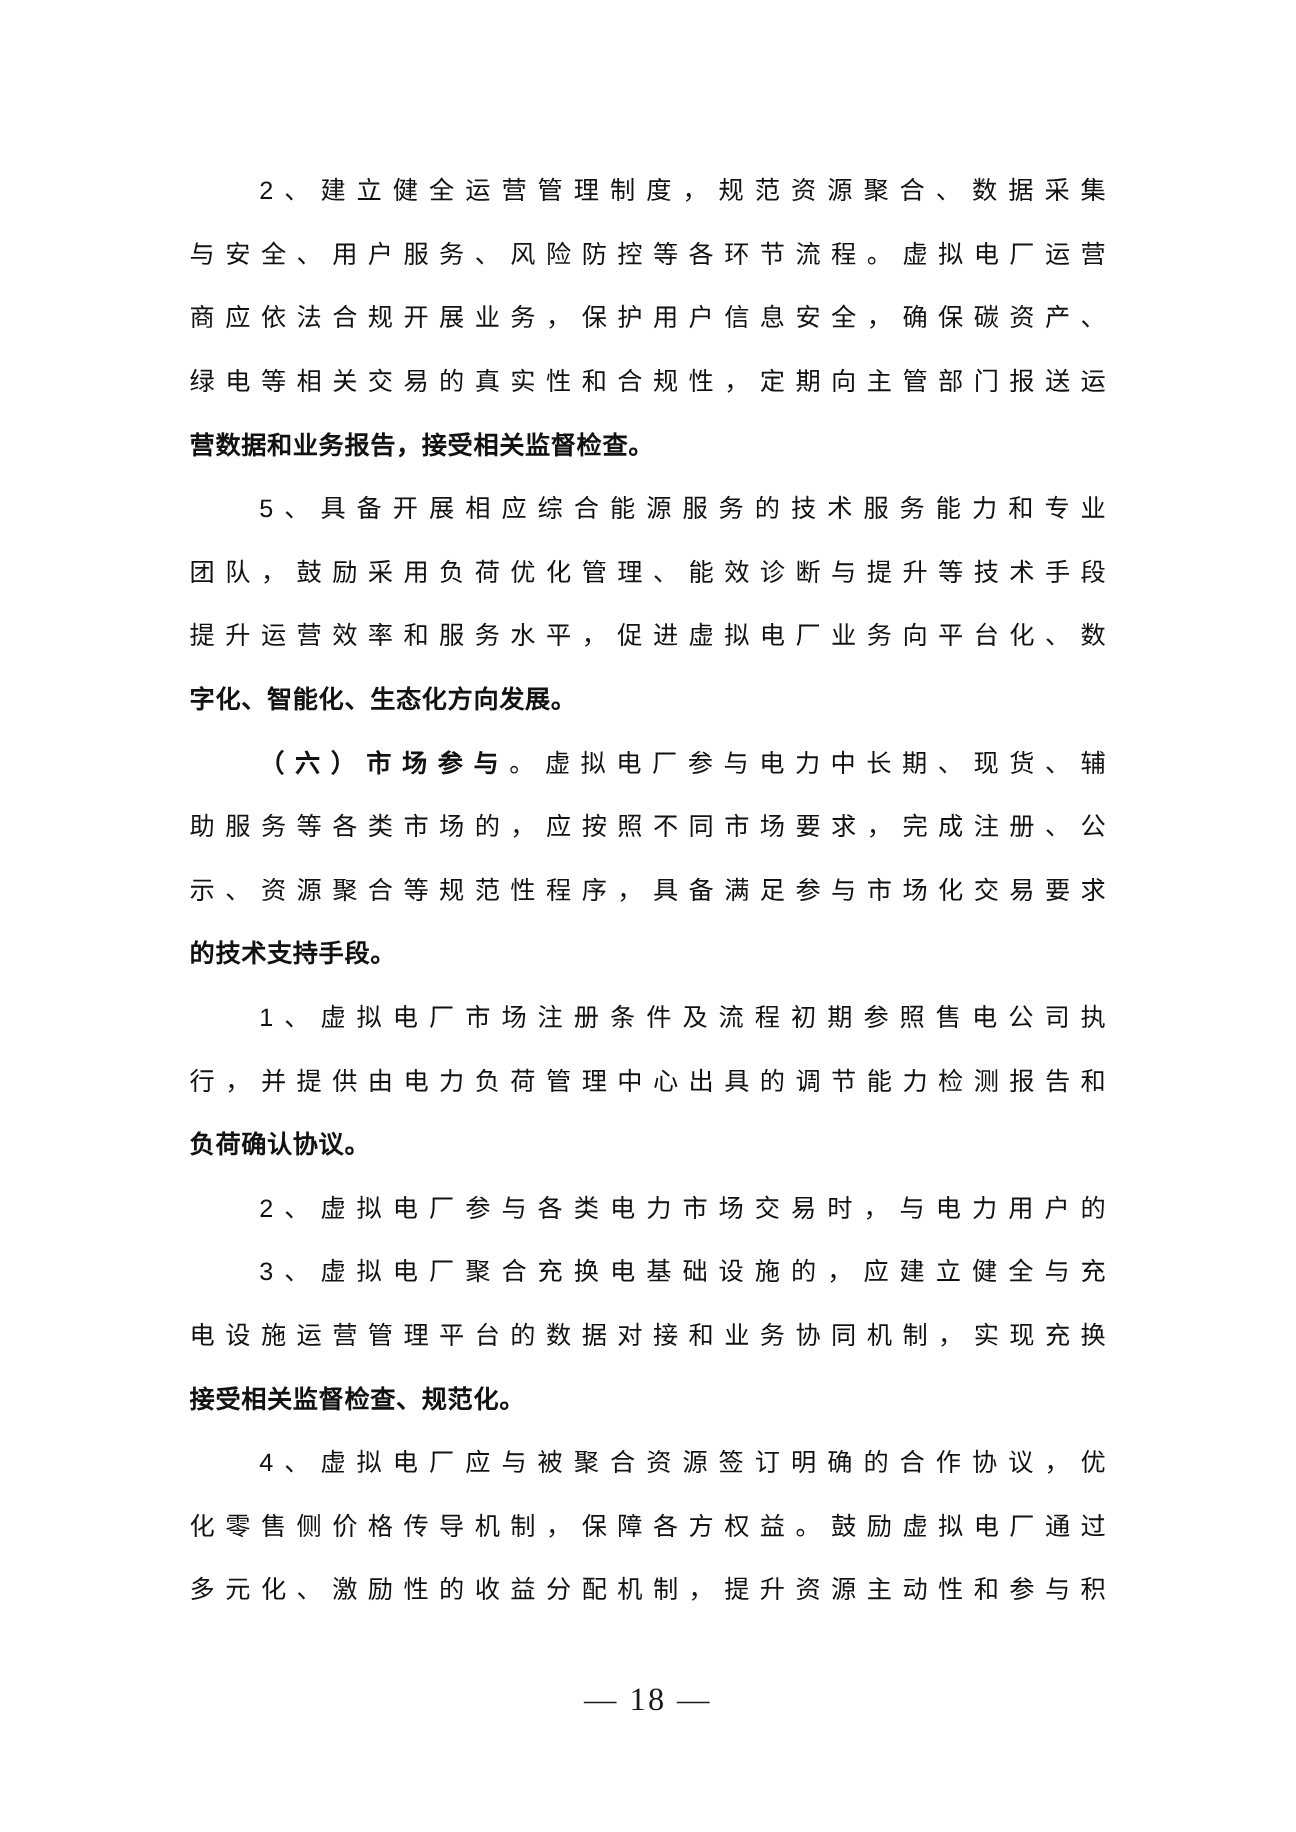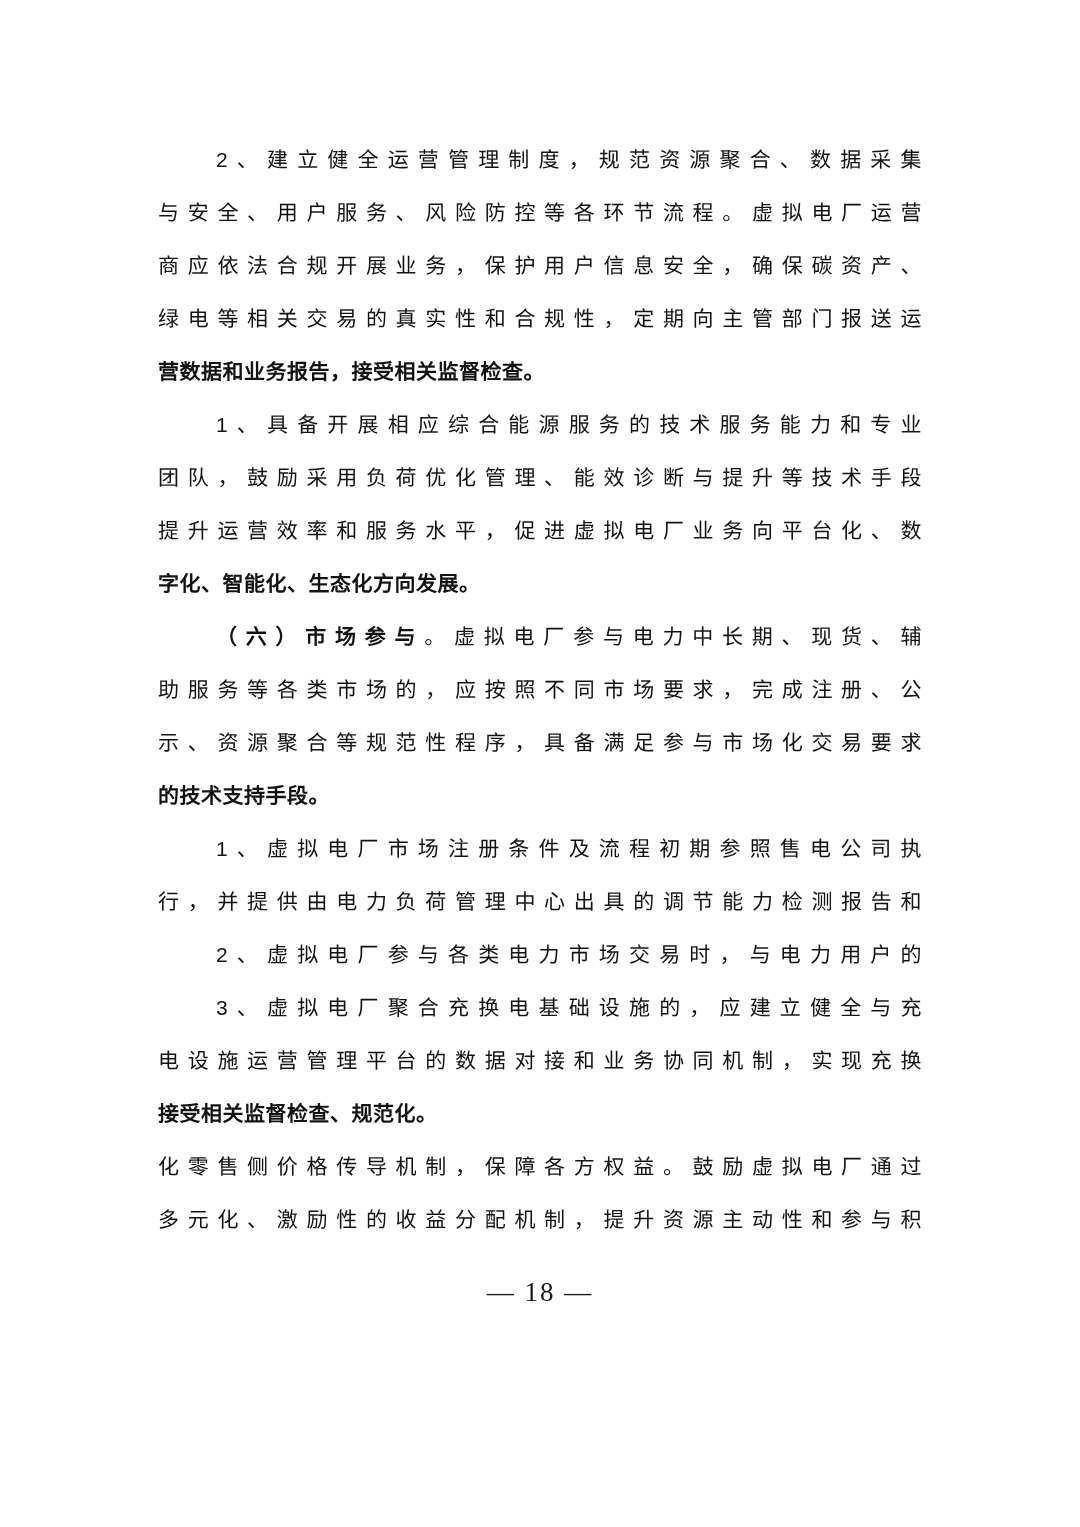--- a/index.html
+++ b/index.html
@@ -33,53 +33,55 @@
     text-align-last: left;
     font-weight: bold;
   }
   .line.indent {
     text-indent: 58px;
   }
   .run-bold {
     font-weight: 700;
   }
   .footer {
-    margin-top: 26px;
+    margin-top: 44px;
     text-align: center;
     text-align-last: center;
     font-family: "Liberation Serif", serif;
     font-size: 27px;
     line-height: 40px;
     color: #1a1a1a;
     letter-spacing: 2px;
   }
 </style>
 </head>
 <body>
 
 <div class="doc">
   <div>
       <div class="line indent"><span class="run">2、建立健全运营管理制度，规范资源聚合、数据采集</span></div>
       <div class="line"><span class="run">与安全、用户服务、风险防控等各环节流程。虚拟电厂运营</span></div>
       <div class="line"><span class="run">商应依法合规开展业务，保护用户信息安全，确保碳资产、</span></div>
       <div class="line"><span class="run">绿电等相关交易的真实性和合规性，定期向主管部门报送运</span></div>
       <div class="line para-end"><span class="run">营数据和业务报告，接受相关监督检查。</span></div>
-      <div class="line indent"><span class="run">1、具备开展相应综合能源服务的技术服务能力和专业</span></div>
+      <div class="line indent"><span class="run">5、具备开展相应综合能源服务的技术服务能力和专业</span></div>
       <div class="line"><span class="run">团队，鼓励采用负荷优化管理、能效诊断与提升等技术手段</span></div>
       <div class="line"><span class="run">提升运营效率和服务水平，促进虚拟电厂业务向平台化、数</span></div>
       <div class="line para-end"><span class="run">字化、智能化、生态化方向发展。</span></div>
       <div class="line indent"><span class="run-bold">（六）市场参与</span><span class="run">。虚拟电厂参与电力中长期、现货、辅</span></div>
       <div class="line"><span class="run">助服务等各类市场的，应按照不同市场要求，完成注册、公</span></div>
       <div class="line"><span class="run">示、资源聚合等规范性程序，具备满足参与市场化交易要求</span></div>
       <div class="line para-end"><span class="run">的技术支持手段。</span></div>
       <div class="line indent"><span class="run">1、虚拟电厂市场注册条件及流程初期参照售电公司执</span></div>
       <div class="line"><span class="run">行，并提供由电力负荷管理中心出具的调节能力检测报告和</span></div>
+      <div class="line para-end"><span class="run">负荷确认协议。</span></div>
       <div class="line indent"><span class="run">2、虚拟电厂参与各类电力市场交易时，与电力用户的</span></div>
       <div class="line indent"><span class="run">3、虚拟电厂聚合充换电基础设施的，应建立健全与充</span></div>
       <div class="line"><span class="run">电设施运营管理平台的数据对接和业务协同机制，实现充换</span></div>
       <div class="line para-end"><span class="run">接受相关监督检查、规范化。</span></div>
+      <div class="line indent"><span class="run">4、虚拟电厂应与被聚合资源签订明确的合作协议，优</span></div>
       <div class="line"><span class="run">化零售侧价格传导机制，保障各方权益。鼓励虚拟电厂通过</span></div>
       <div class="line"><span class="run">多元化、激励性的收益分配机制，提升资源主动性和参与积</span></div>
     </div>
   <div class="footer">
     <span>— 18 —</span>
   </div>
 </div>
 
 </body></html>

